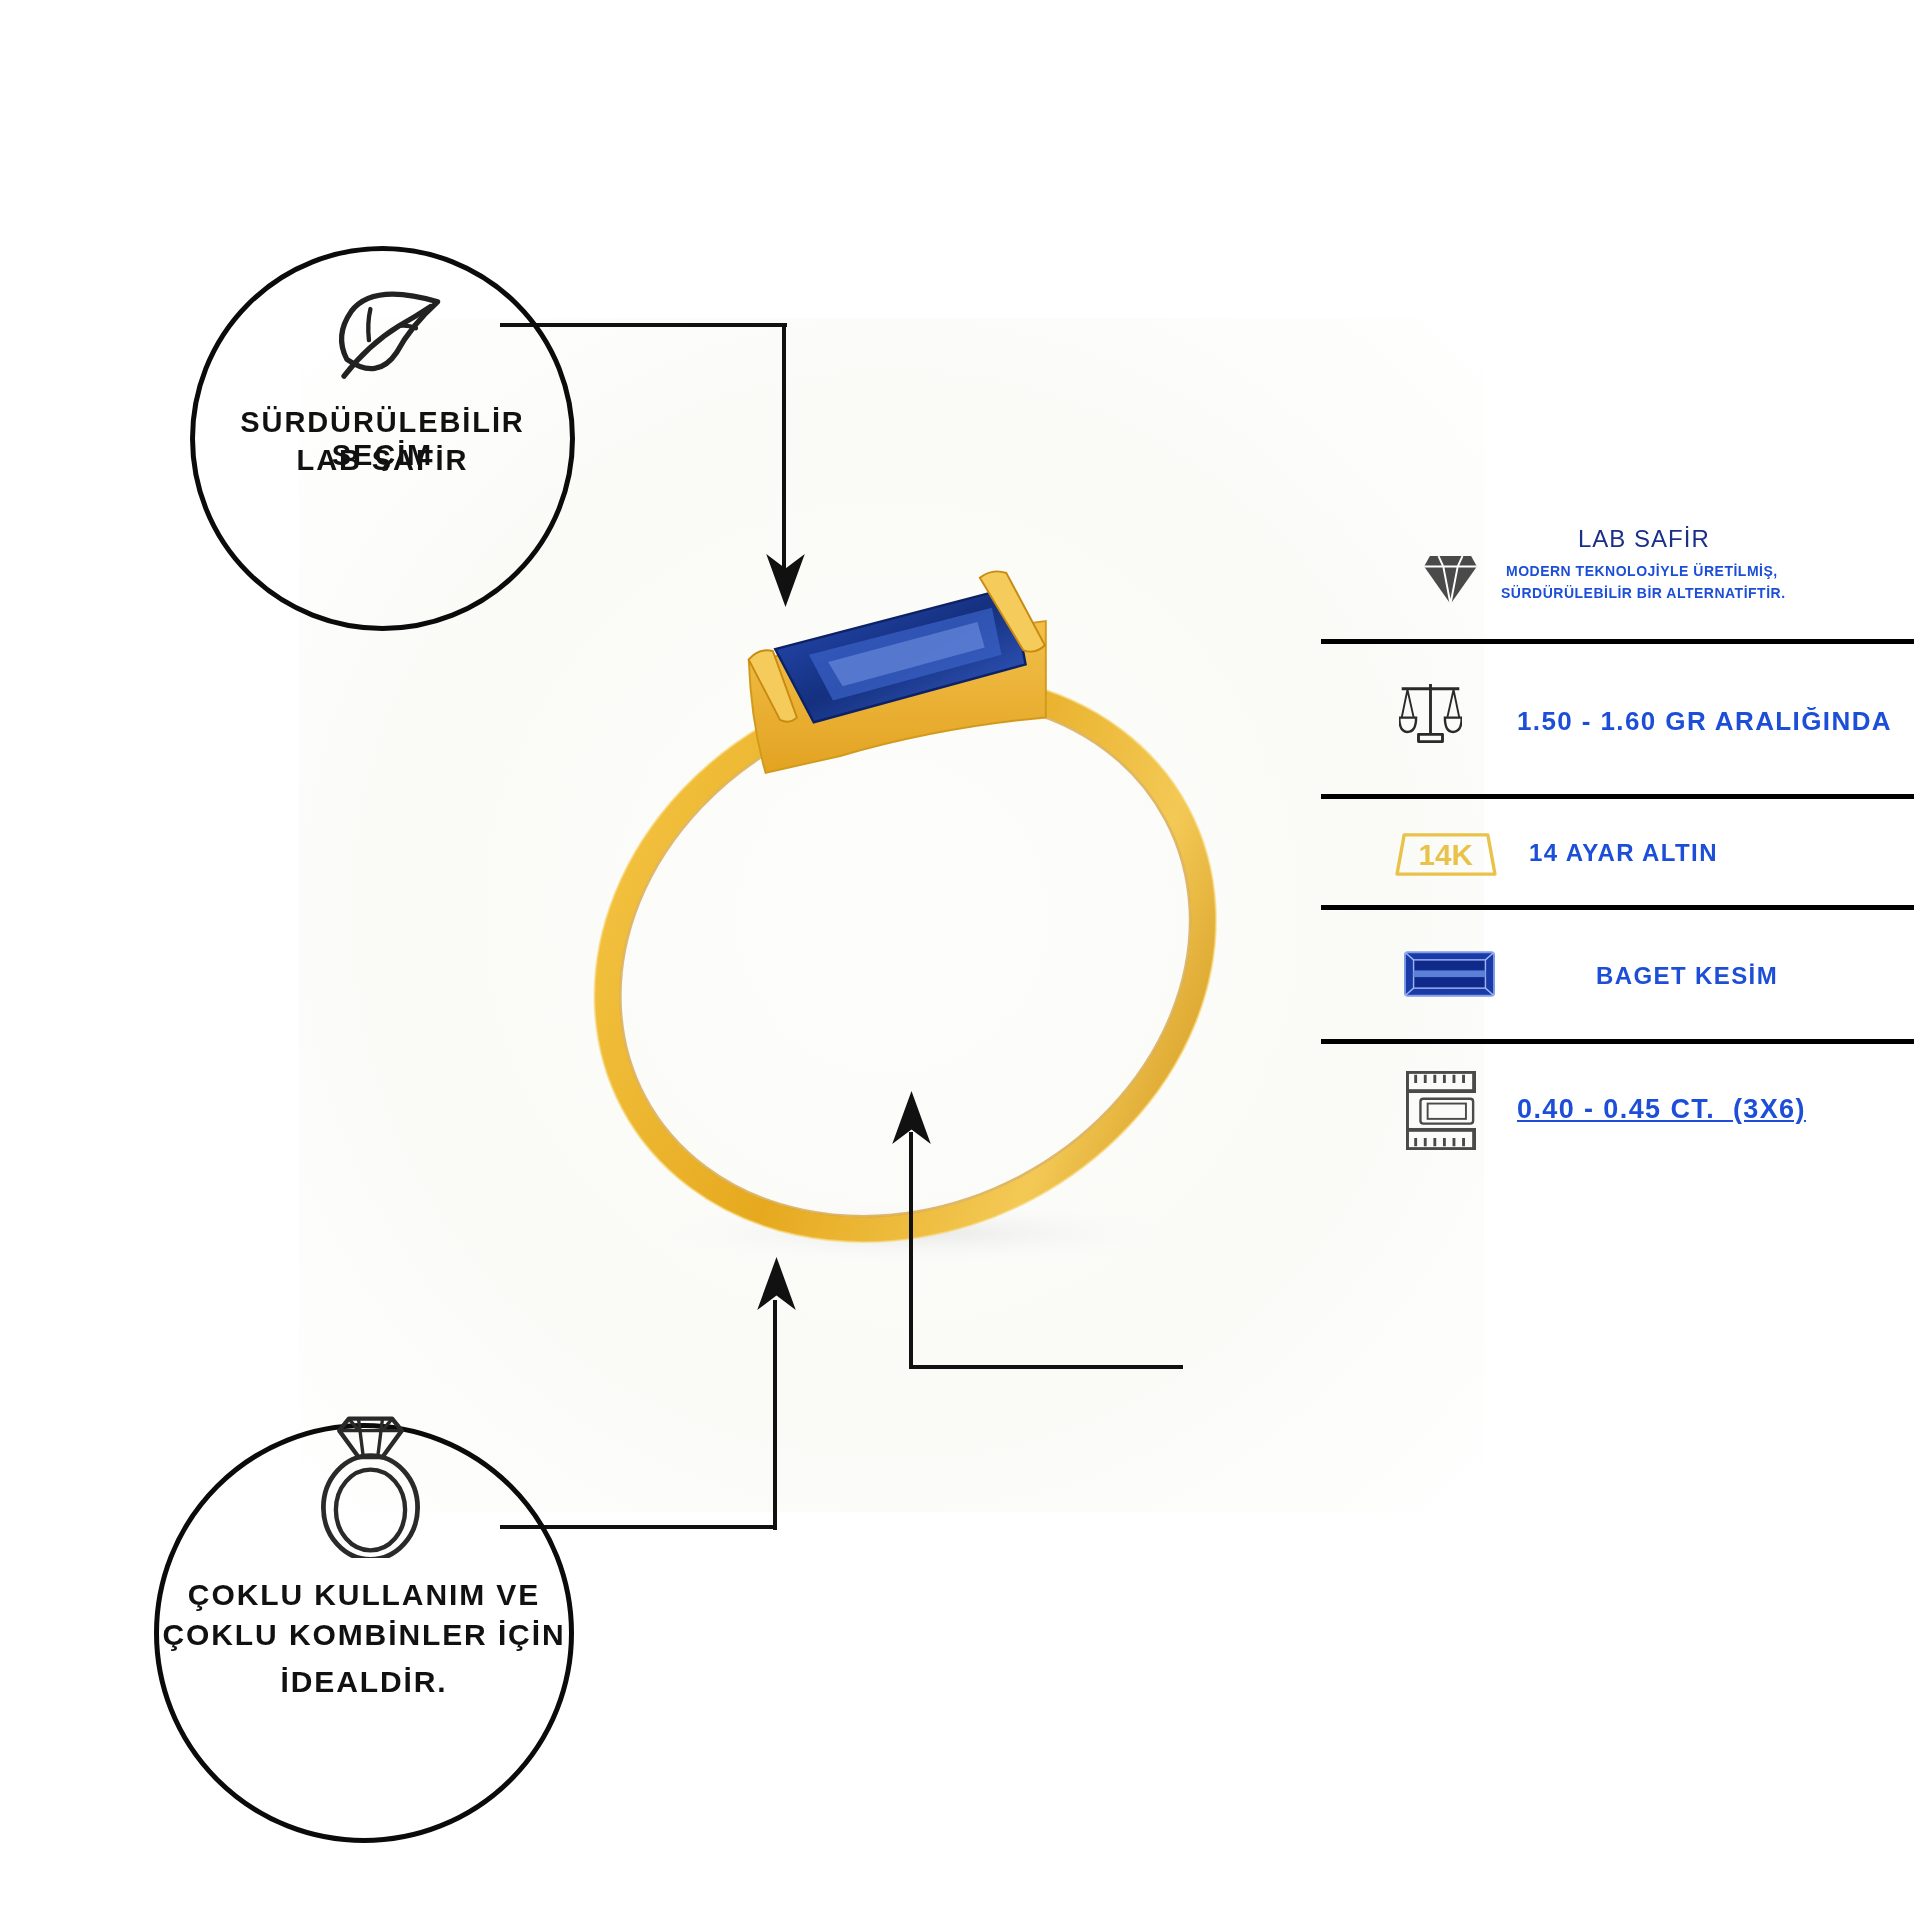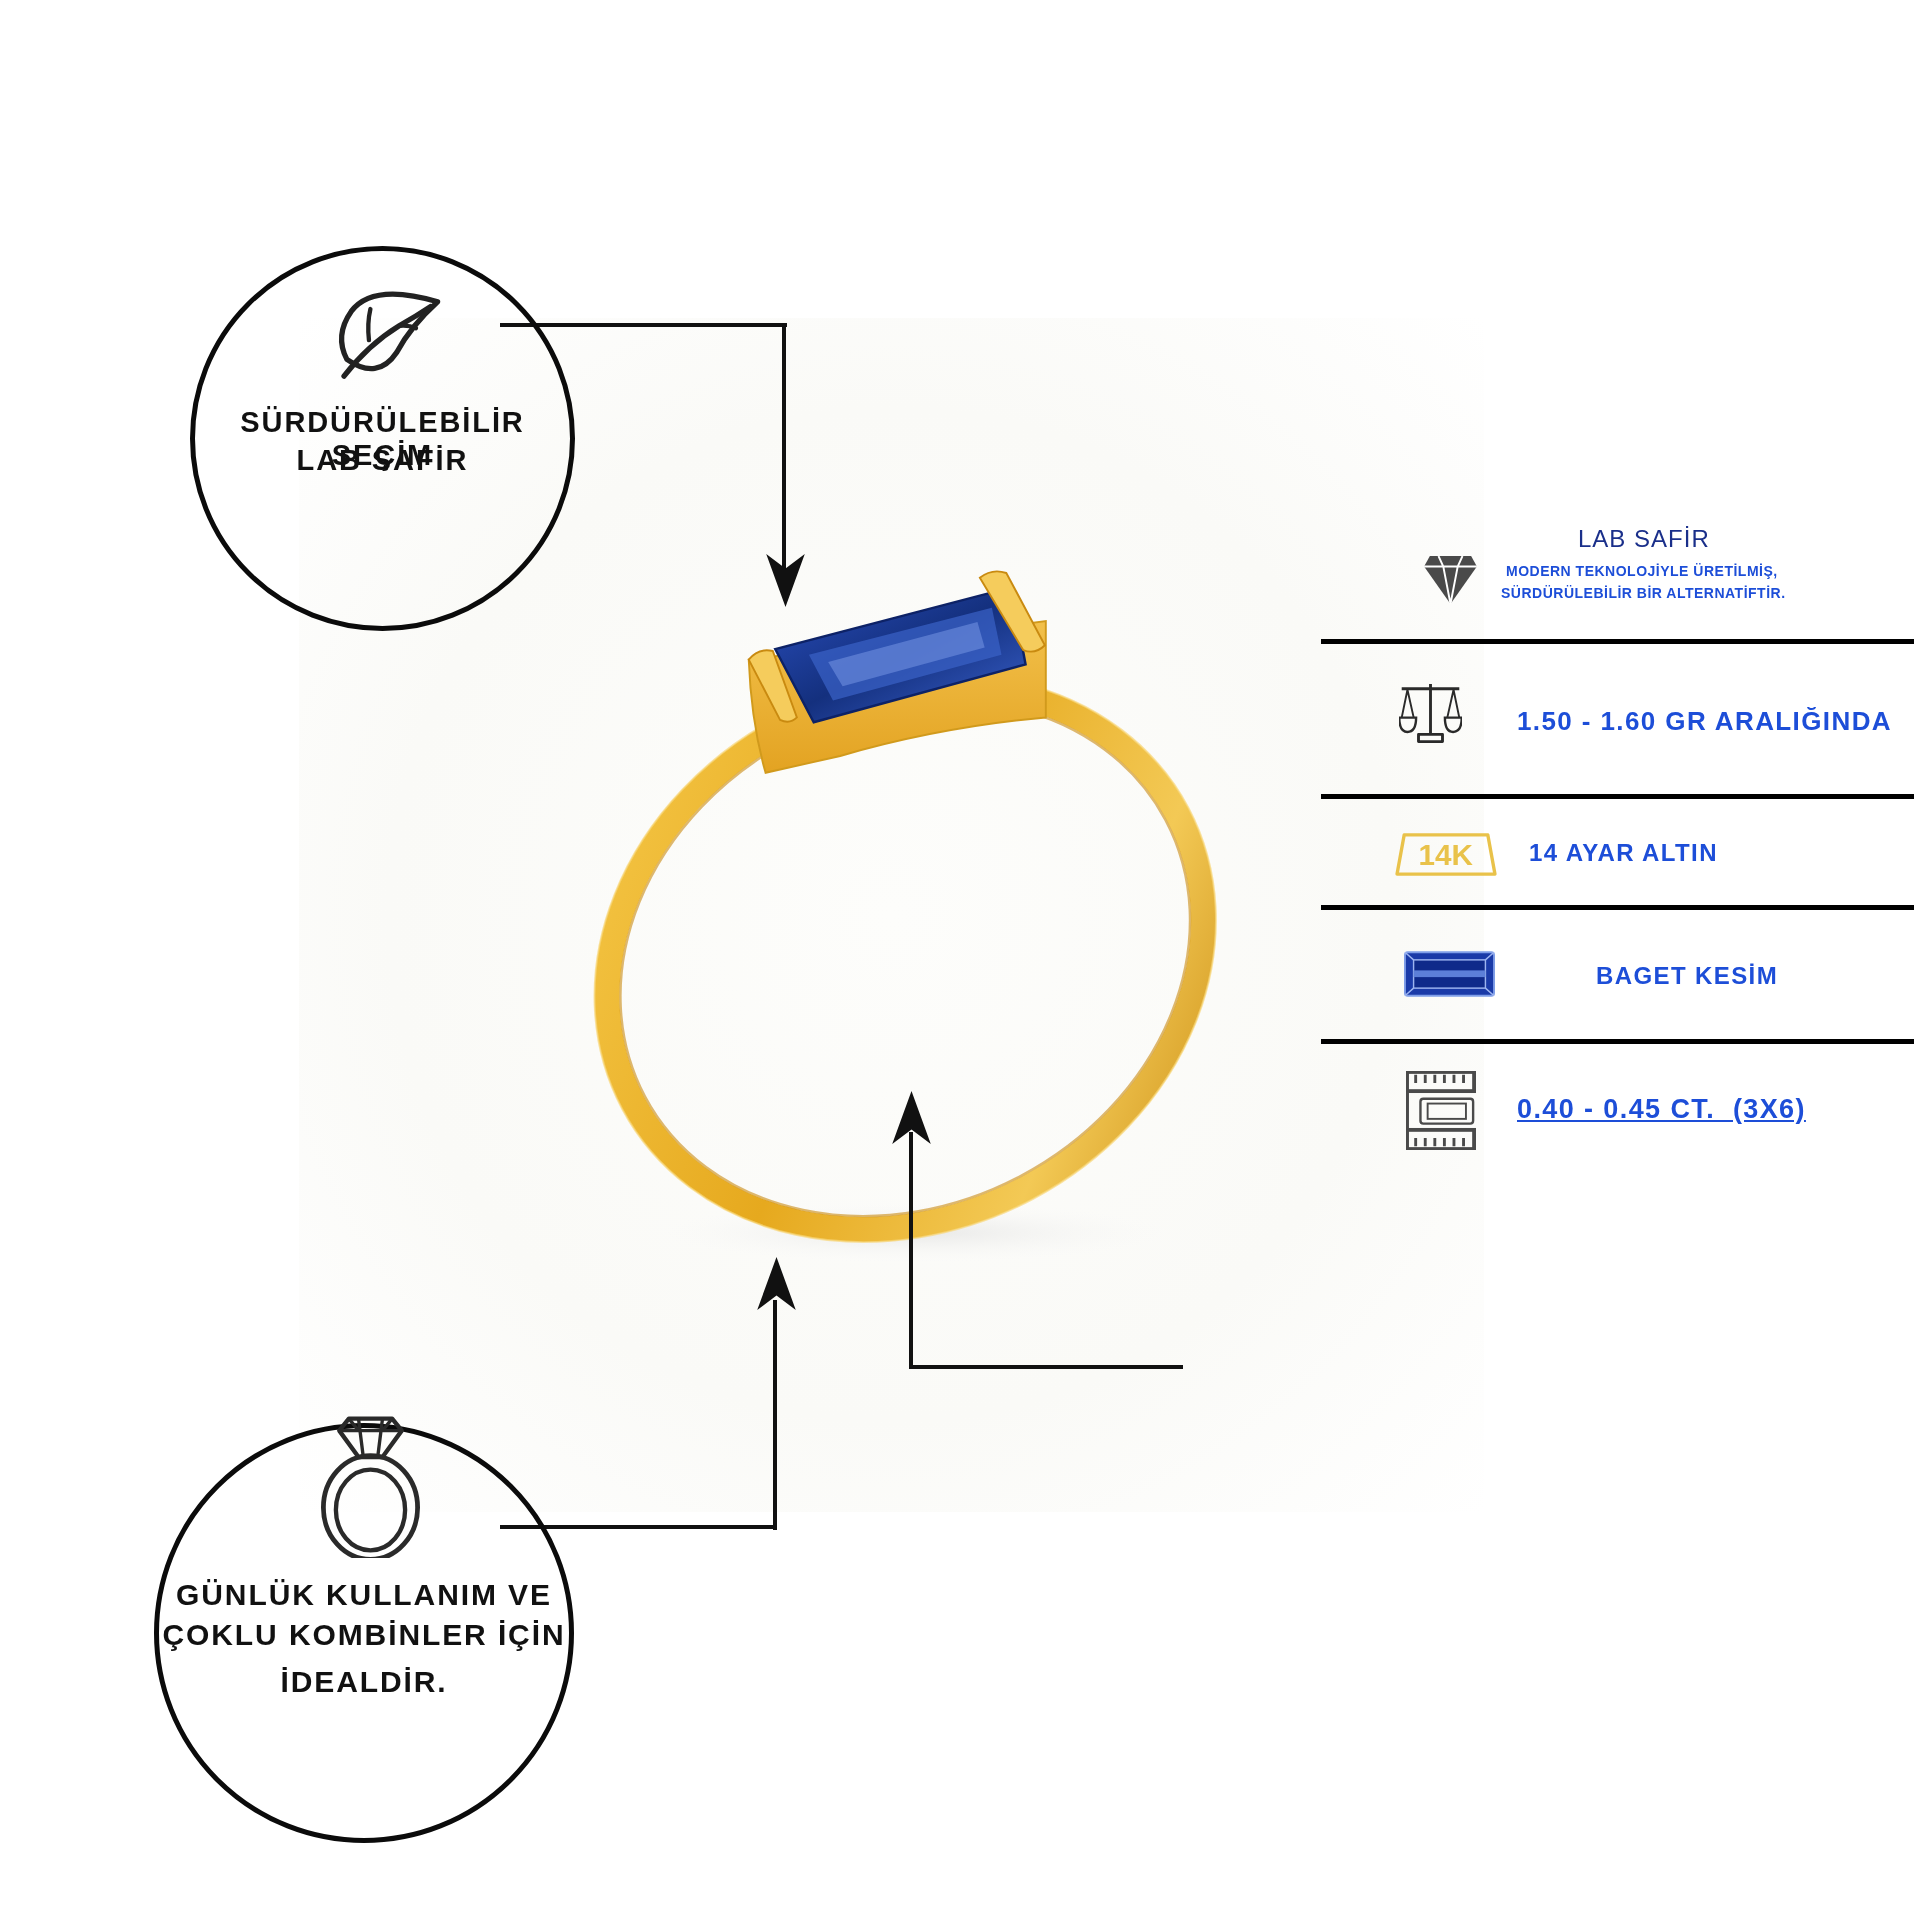--- a/index.html
+++ b/index.html
@@ -93,21 +93,21 @@
     <div class="ctext" style="top:193px;font-size:29px;">LAB SAFİR</div>
   </div>
 
   <div class="circle" style="left:154px;top:1423px;width:420px;height:420px;background:transparent;">
     <svg class="abs" style="left:156px;top:-19px" width="111" height="149" viewBox="0 0 230 310">
       <path d="M70 20 L160 20 L180 45 L140 100 L90 100 L50 45 Z" fill="none" stroke="#2a2a2a" stroke-width="9" stroke-linejoin="round"></path>
       <path d="M50 45 L180 45 M90 20 L100 100 M140 20 L130 100 M70 20 L90 45 M160 20 L140 45" fill="none" stroke="#2a2a2a" stroke-width="7"></path>
       <ellipse cx="115" cy="205" rx="98" ry="108" fill="none" stroke="#2a2a2a" stroke-width="10"></ellipse>
       <ellipse cx="115" cy="210" rx="72" ry="84" fill="none" stroke="#2a2a2a" stroke-width="9"></ellipse>
     </svg>
-    <div class="ctext" style="top:150px;font-size:30px;">GÜNLÜK KULLANIM VE</div>
+    <div class="ctext" style="top:150px;font-size:30px;">ÇOKLU KULLANIM VE</div>
     <div class="ctext" style="top:190px;font-size:30px;">ÇOKLU KOMBİNLER İÇİN</div>
     <div class="ctext" style="top:237px;font-size:30px;">İDEALDİR.</div>
   </div>
 
 
   <div>
 
     <div class="spec-text" style="left:1578px;top:525px;font-size:24px;font-weight:400;color:#1a2f8a;letter-spacing:1px;">LAB SAFİR</div>
     <svg class="abs" style="left:1424px;top:556px" width="53" height="48" viewBox="0 0 110 100">
       <path d="M12 0 L98 0 L110 22 L55 100 L0 22 Z" fill="#4a4a4a"></path>

